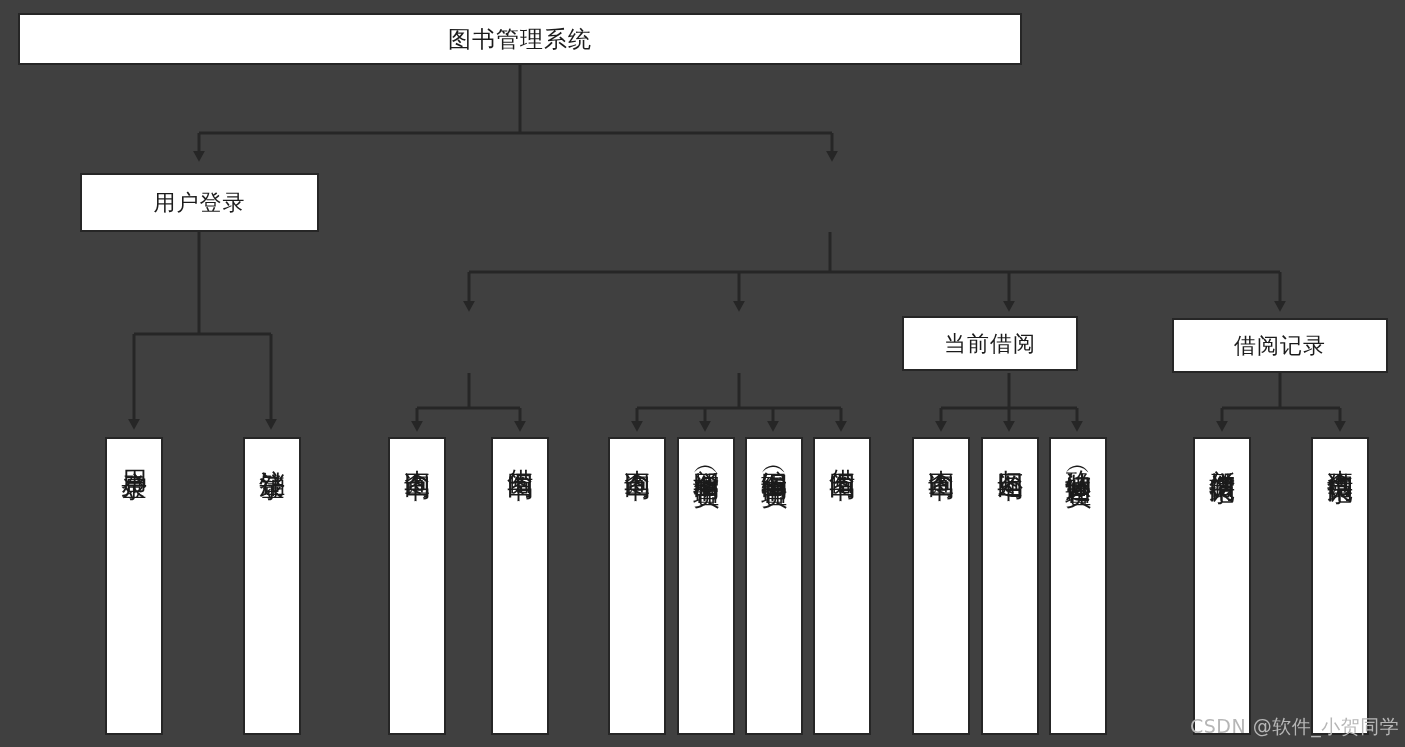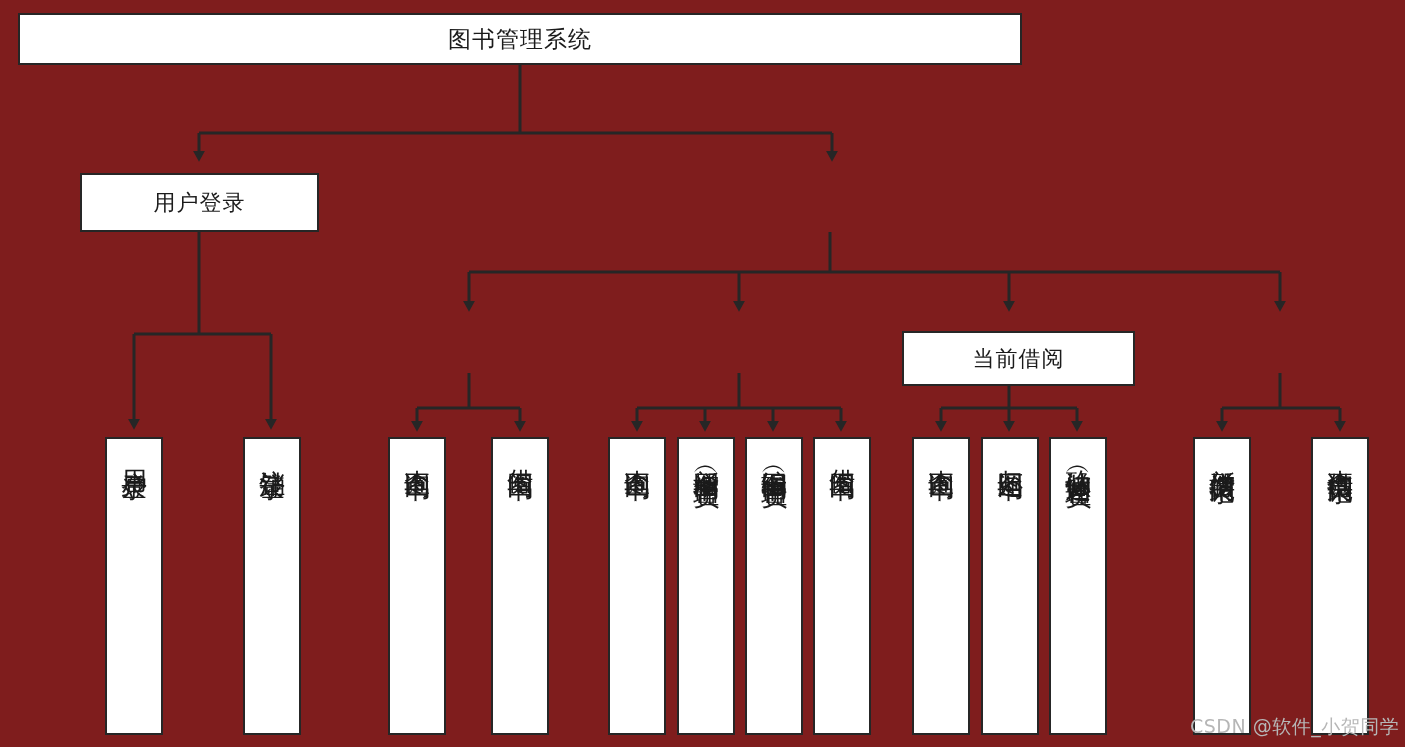--- a/index.html
+++ b/index.html
@@ -5,21 +5,21 @@
 <style>
   html,body{margin:0;padding:0;background:#ffffff;}
   body{
     font-family:"DejaVu Sans","Liberation Sans",sans-serif;
     color:#1b1b1b;
   }
   #canvas{
     position:relative;
     width:1405px;
     height:747px;
-    background:#7f1d1d;
+    background:#404040;
     overflow:hidden;
   }
   #edges{
     position:absolute;
     left:0;top:0;
     width:1405px;
     height:747px;
     pointer-events:none;
   }
   .node{
@@ -124,22 +124,25 @@
   </svg>
 
   <div class="node lvl-root" style="left:18px;top:13px;width:1004px;height:52px;">
     <span class="node-label">图书管理系统</span>
   </div>
 
   <div class="node lvl-2" style="left:80px;top:173px;width:239px;height:59px;">
     <span class="node-label">用户登录</span>
   </div>
 
-  <div class="node lvl-3" style="left:902px;top:331px;width:233px;height:55px;">
+  <div class="node lvl-3" style="left:902px;top:316px;width:176px;height:55px;">
     <span class="node-label">当前借阅</span>
+  </div>
+  <div class="node lvl-3" style="left:1172px;top:318px;width:216px;height:55px;">
+    <span class="node-label">借阅记录</span>
   </div>
 
   <div class="node leaf" style="left:105px;top:437px;width:58px;height:298px;">
     <span class="node-label">用户登录</span>
   </div>
   <div class="node leaf" style="left:243px;top:437px;width:58px;height:298px;">
     <span class="node-label">注销登录</span>
   </div>
 
   <div class="node leaf" style="left:388px;top:437px;width:58px;height:298px;">

